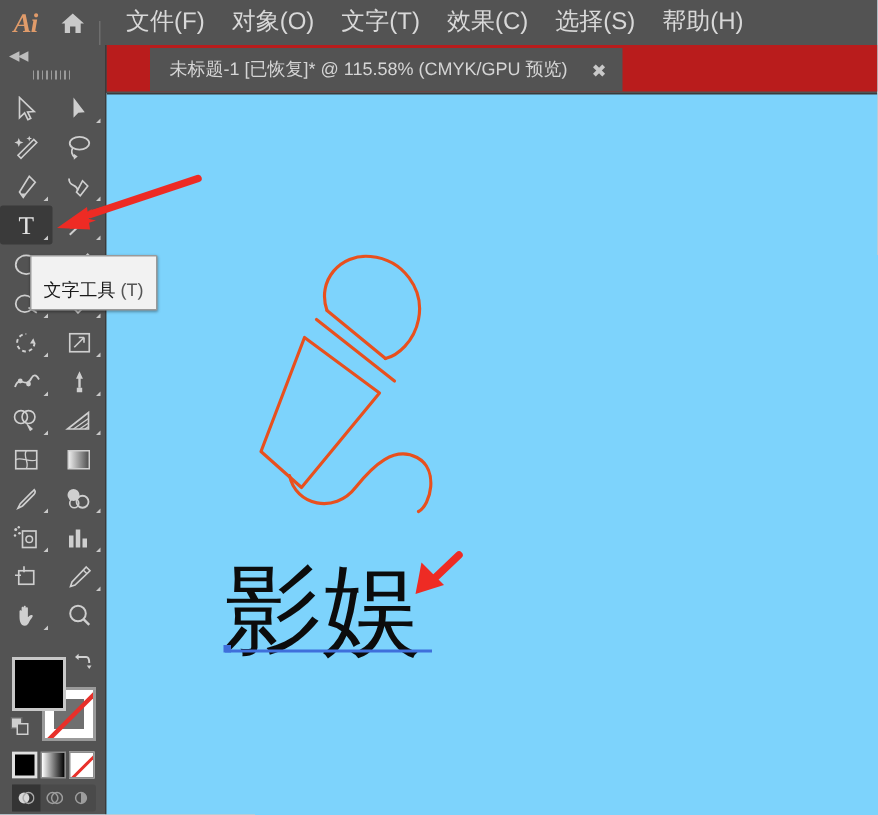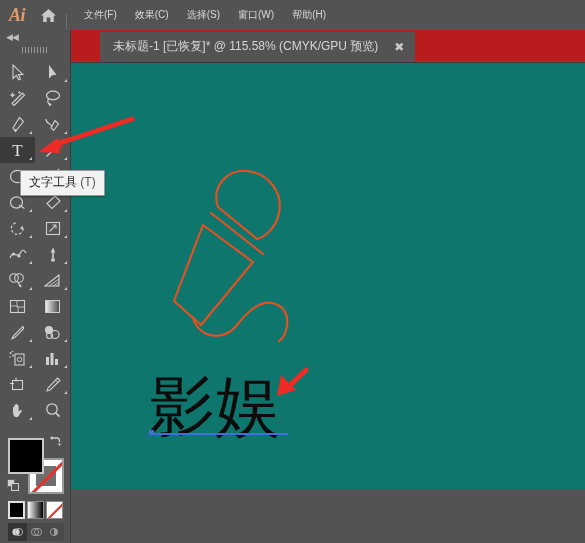--- a/index.html
+++ b/index.html
@@ -56,21 +56,21 @@
     background: #6e6e6e;
     margin: 0 8px 0 4px;
   }
   .menu-items {
     display: flex;
     align-items: center;
     height: 30px;
   }
   .menu-item {
     color: #d8d8d8;
-    font-size: 10px;
+    font-size: 16px;
     padding: 0 9px;
     line-height: 30px;
     white-space: nowrap;
     cursor: default;
   }
 
   
   .tabbar {
     position: absolute;
     left: 70px; top: 30px;
@@ -270,22 +270,22 @@
     cursor: pointer;
     box-sizing: border-box;
   }
   .dm-btn.active { background: #343434; }
 
   
   .canvas {
     position: absolute;
     left: 71px; top: 62px;
     width: 514px;
-    height: 427px;
-    background: #0f766e;
+    height: 481px;
+    background: #7dd3fc;
     overflow: hidden;
   }
   .artboard-edge-top {
     position: absolute;
     left: 0; top: 0;
     width: 514px; height: 1px;
     background: #3a3a3a;
   }
 
   
@@ -332,21 +332,21 @@
     pointer-events: none;
   }
 
   
   .tooltip {
     position: absolute;
     left: 20px;
     top: 170px;
     background: #f2f2f2;
     border: 1px solid #9a9a9a;
-    padding: 3px 8px 4px 8px;
+    padding: 14px 8px 4px 8px;
     font-size: 12px;
     color: #1a1a1a;
     white-space: nowrap;
     border-radius: 1px;
     box-shadow: 0 1px 2px rgba(0,0,0,0.35);
   }
   .tooltip .tt-key { color: #555; }
 </style>
 </head>
 <body>
@@ -356,23 +356,24 @@
   <div class="menubar">
     <div class="ai-logo">Ai</div>
     <div class="home-icon">
       <svg width="17" height="15" viewBox="0 0 17 15">
         <path d="M8.5 1 L16 7.6 L13.8 7.6 L13.8 14 L10.3 14 L10.3 9.6 L6.7 9.6 L6.7 14 L3.2 14 L3.2 7.6 L1 7.6 Z" fill="#c9c9c9"></path>
       </svg>
     </div>
     <div class="menu-sep"></div>
     <div class="menu-items">
       <div class="menu-item">文件(F)</div>
+      <div class="menu-item">对象(O)</div>
+      <div class="menu-item">文字(T)</div>
       <div class="menu-item">效果(C)</div>
       <div class="menu-item">选择(S)</div>
-      <div class="menu-item">窗口(W)</div>
       <div class="menu-item">帮助(H)</div>
     </div>
   </div>
 
   <div class="tabbar">
     <div class="doc-tab">
       <span class="doc-tab-label">未标题-1 [已恢复]* @ 115.58% (CMYK/GPU 预览)</span>
       <span class="doc-tab-close">✖</span>
     </div>
   </div>

